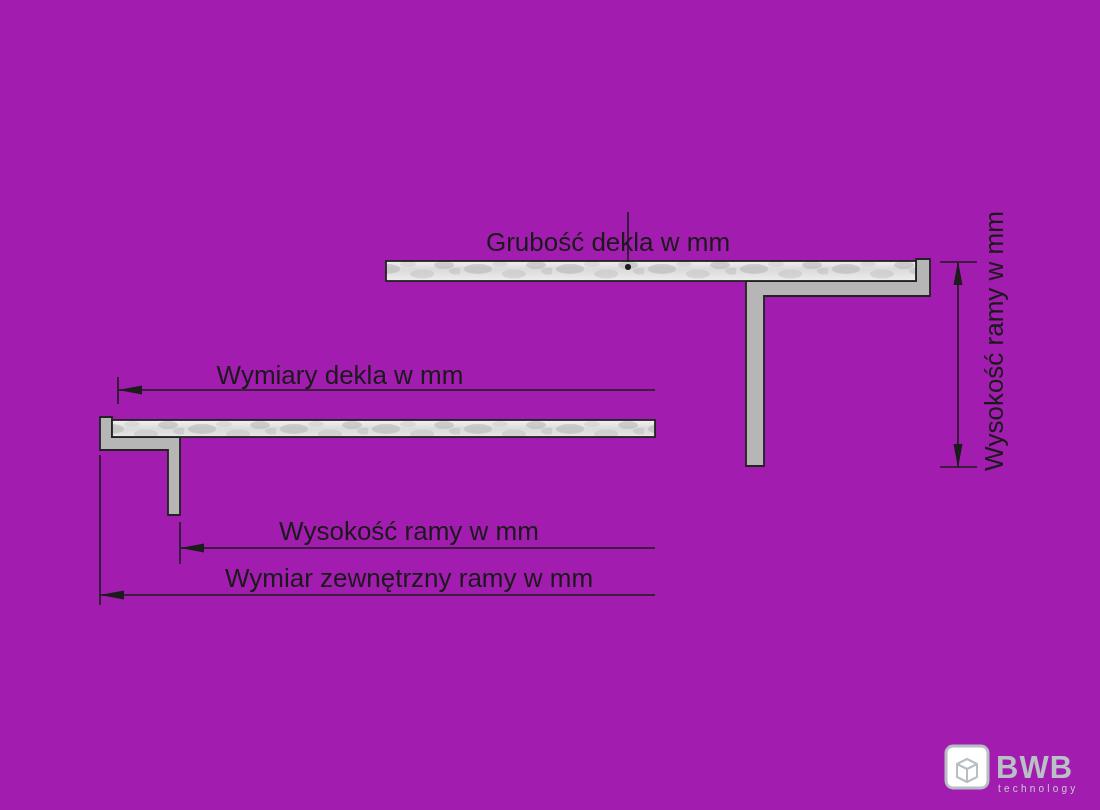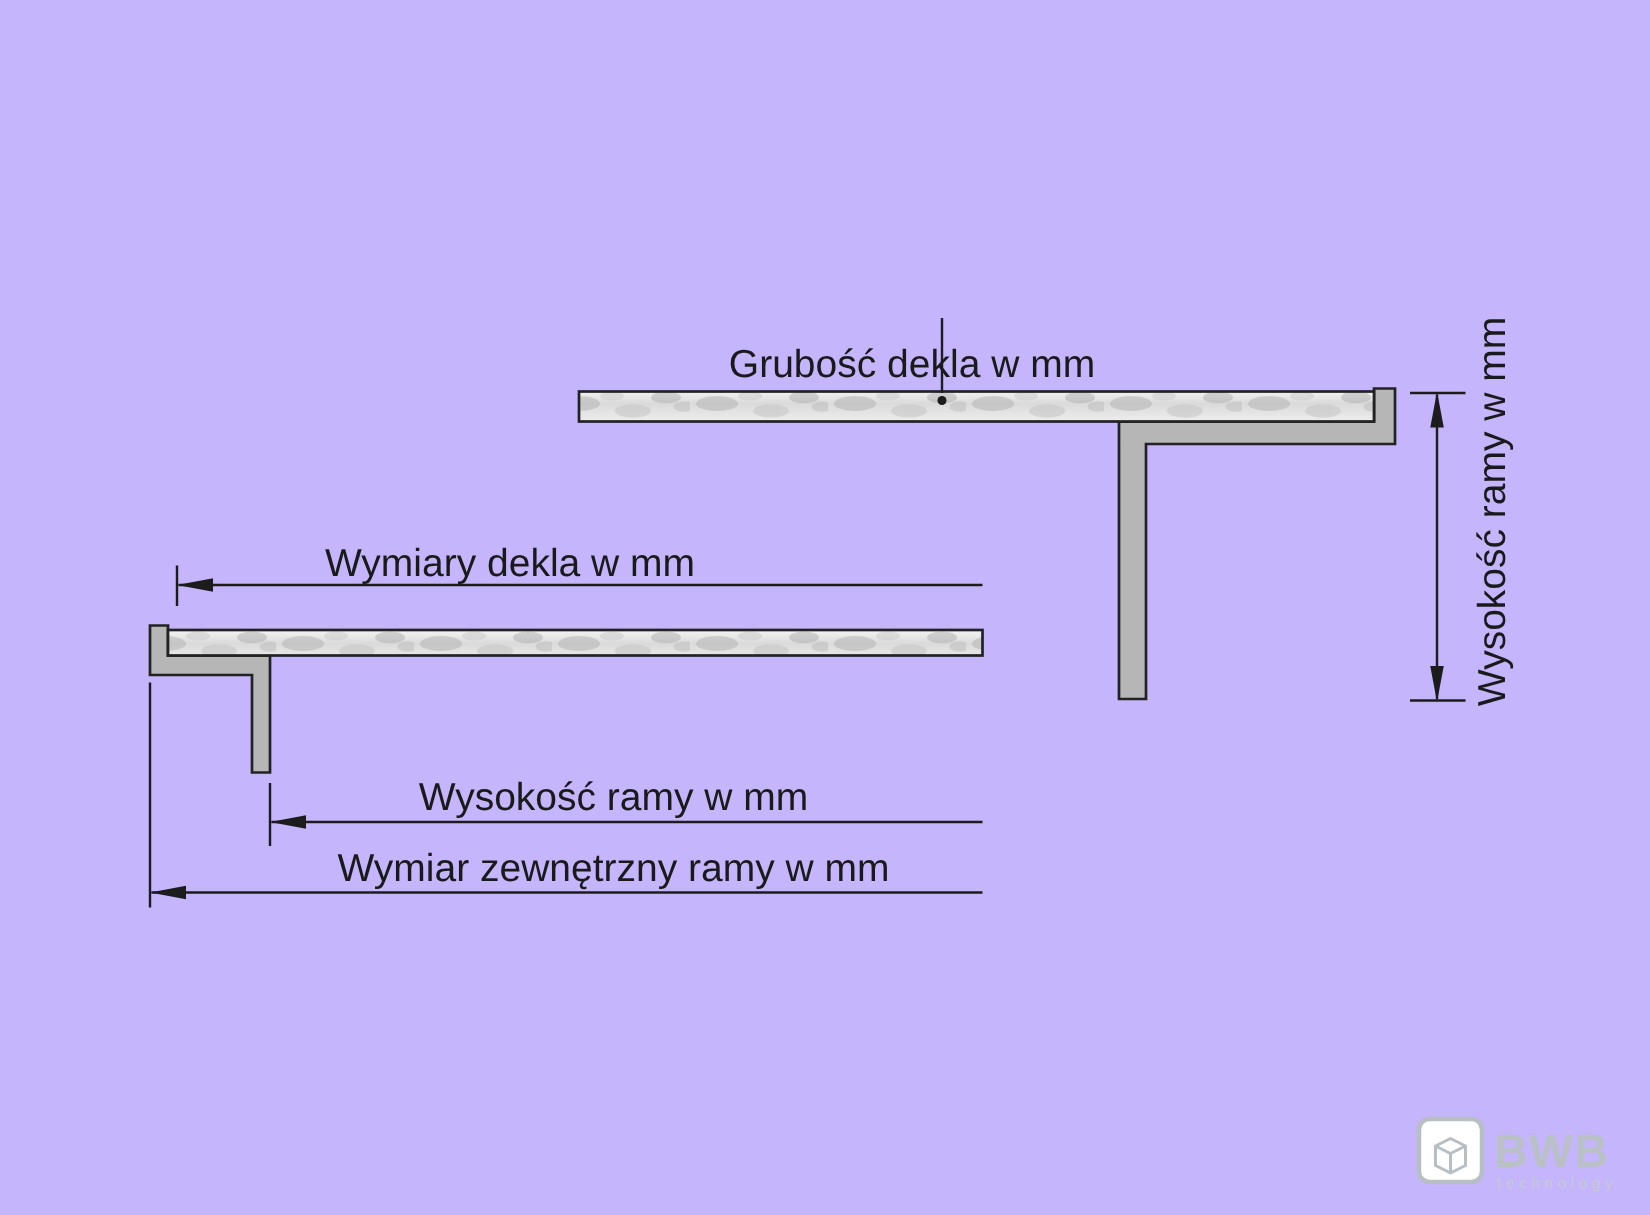--- a/index.html
+++ b/index.html
@@ -7,21 +7,21 @@
     padding: 0;
     background: #ffffff;
     width: 1100px;
     height: 810px;
     overflow: hidden;
   }
   .stage {
     position: relative;
     width: 1100px;
     height: 810px;
-    background: #c4b5fd;
+    background: #a21caf;
     font-family: "Liberation Sans", sans-serif;
   }
   svg { display: block; }
   .dim-line {
     stroke: #1c1c1c;
     stroke-width: 1.6;
     fill: none;
   }
   .outline {
     stroke: #222222;

